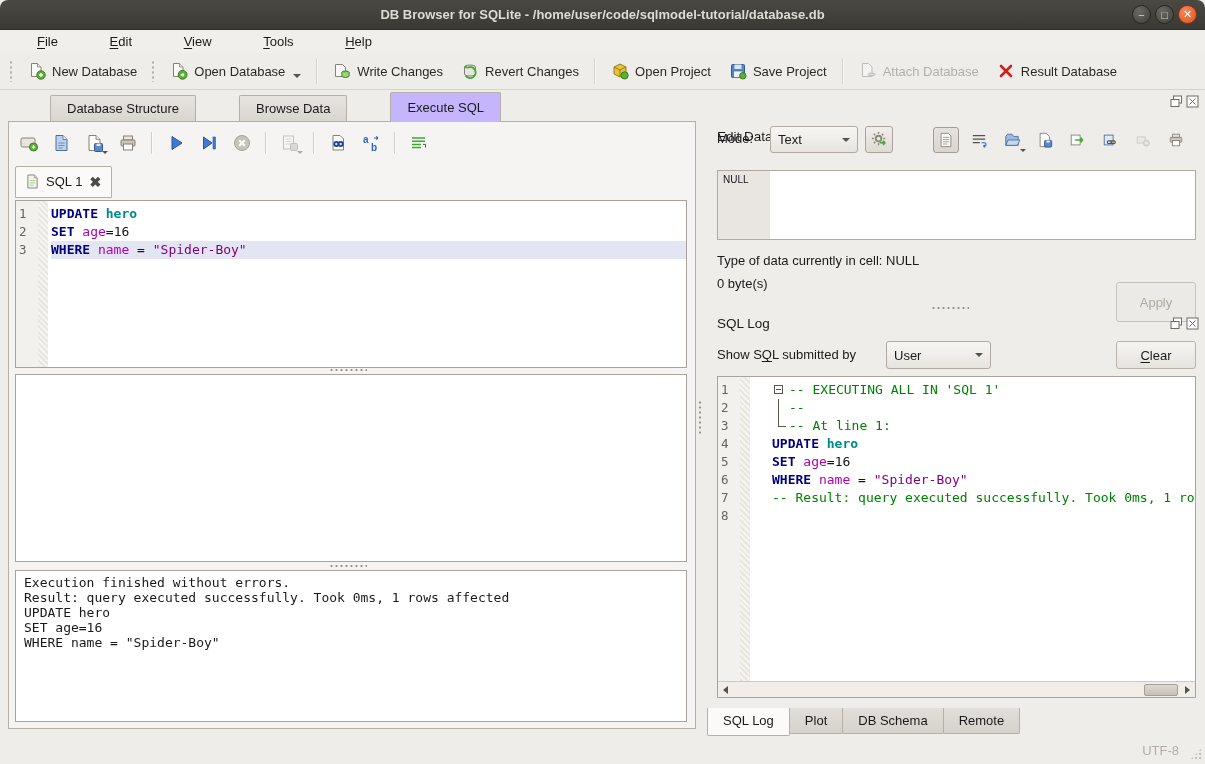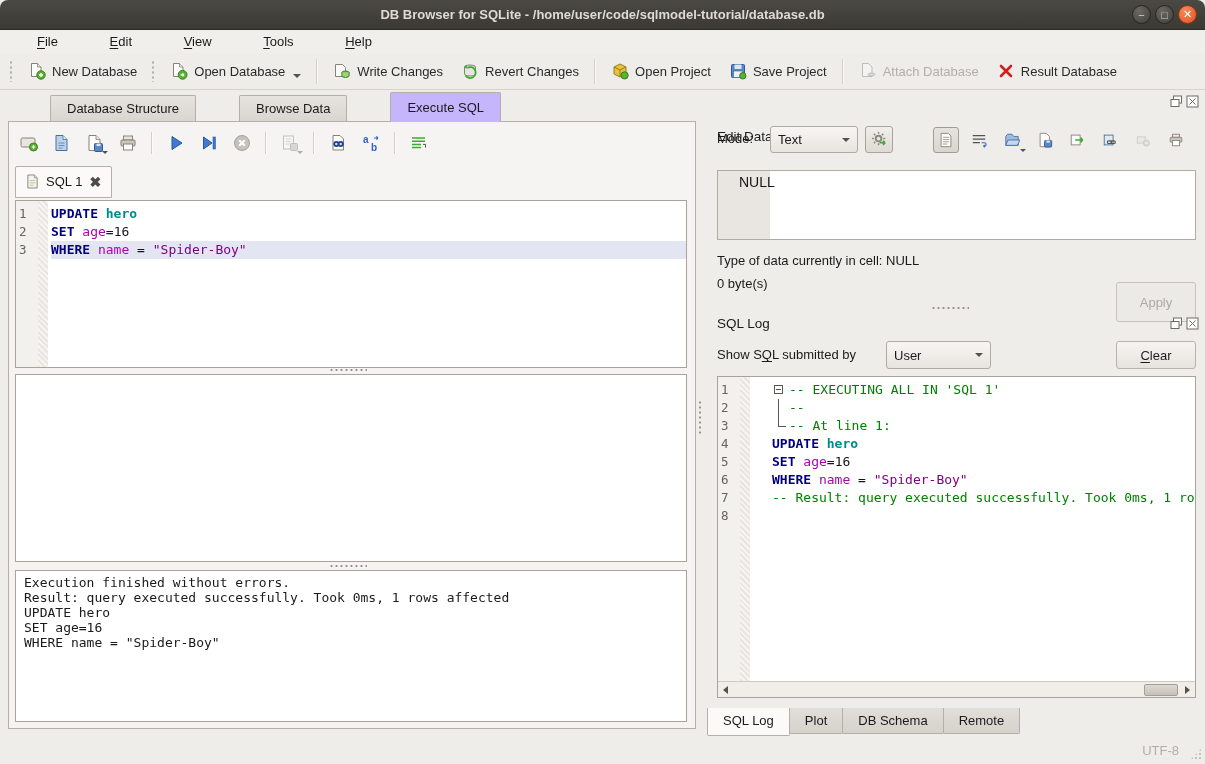--- a/index.html
+++ b/index.html
@@ -123,21 +123,21 @@
     justify-content:space-between;align-items:center;}
   .cicon{width:26px;height:26px;display:flex;align-items:center;justify-content:center;
     border-radius:3px;box-sizing:border-box;position:relative;}
   .cicon.pressed{border:1px solid #a39d95;background:linear-gradient(#e6e3de,#d9d5cf);}
   .under-caret{position:absolute;right:-1px;bottom:1px;border-left:3px solid transparent;
     border-right:3px solid transparent;border-top:3px solid #55524c;}
 
   .cell-box{position:absolute;left:14px;top:80px;width:479px;height:70px;background:#fff;
     border:1px solid #b0aaa2;box-sizing:border-box;}
   .null-strip{position:absolute;left:0;top:0;bottom:0;width:52px;background:#e9e6e2;}
-  .null-text{position:absolute;left:21px;top:3px;font-size:14px;color:#14141a;}
+  .null-text{position:absolute;left:5px;top:3px;font-size:10px;color:#14141a;}
 
   .btn{position:absolute;box-sizing:border-box;border:1px solid #b9b3ab;border-radius:3px;
     background:linear-gradient(#f6f4f2,#e6e3de);display:flex;align-items:center;justify-content:center;}
   .btn.disabled{color:#aeaaa3;border-color:#c6c1ba;background:#eceae6;}
 
   .log-scroll{position:absolute;left:0;right:0;bottom:0;height:15px;background:#f1eeea;
     border-top:1px solid #cfc9c2;display:flex;align-items:center;}
   .sb-arrow{width:15px;height:14px;display:flex;align-items:center;justify-content:center;}
   .sb-arrow .tri-l{width:0;height:0;border-top:4px solid transparent;border-bottom:4px solid transparent;
     border-right:5px solid #55524c;}

